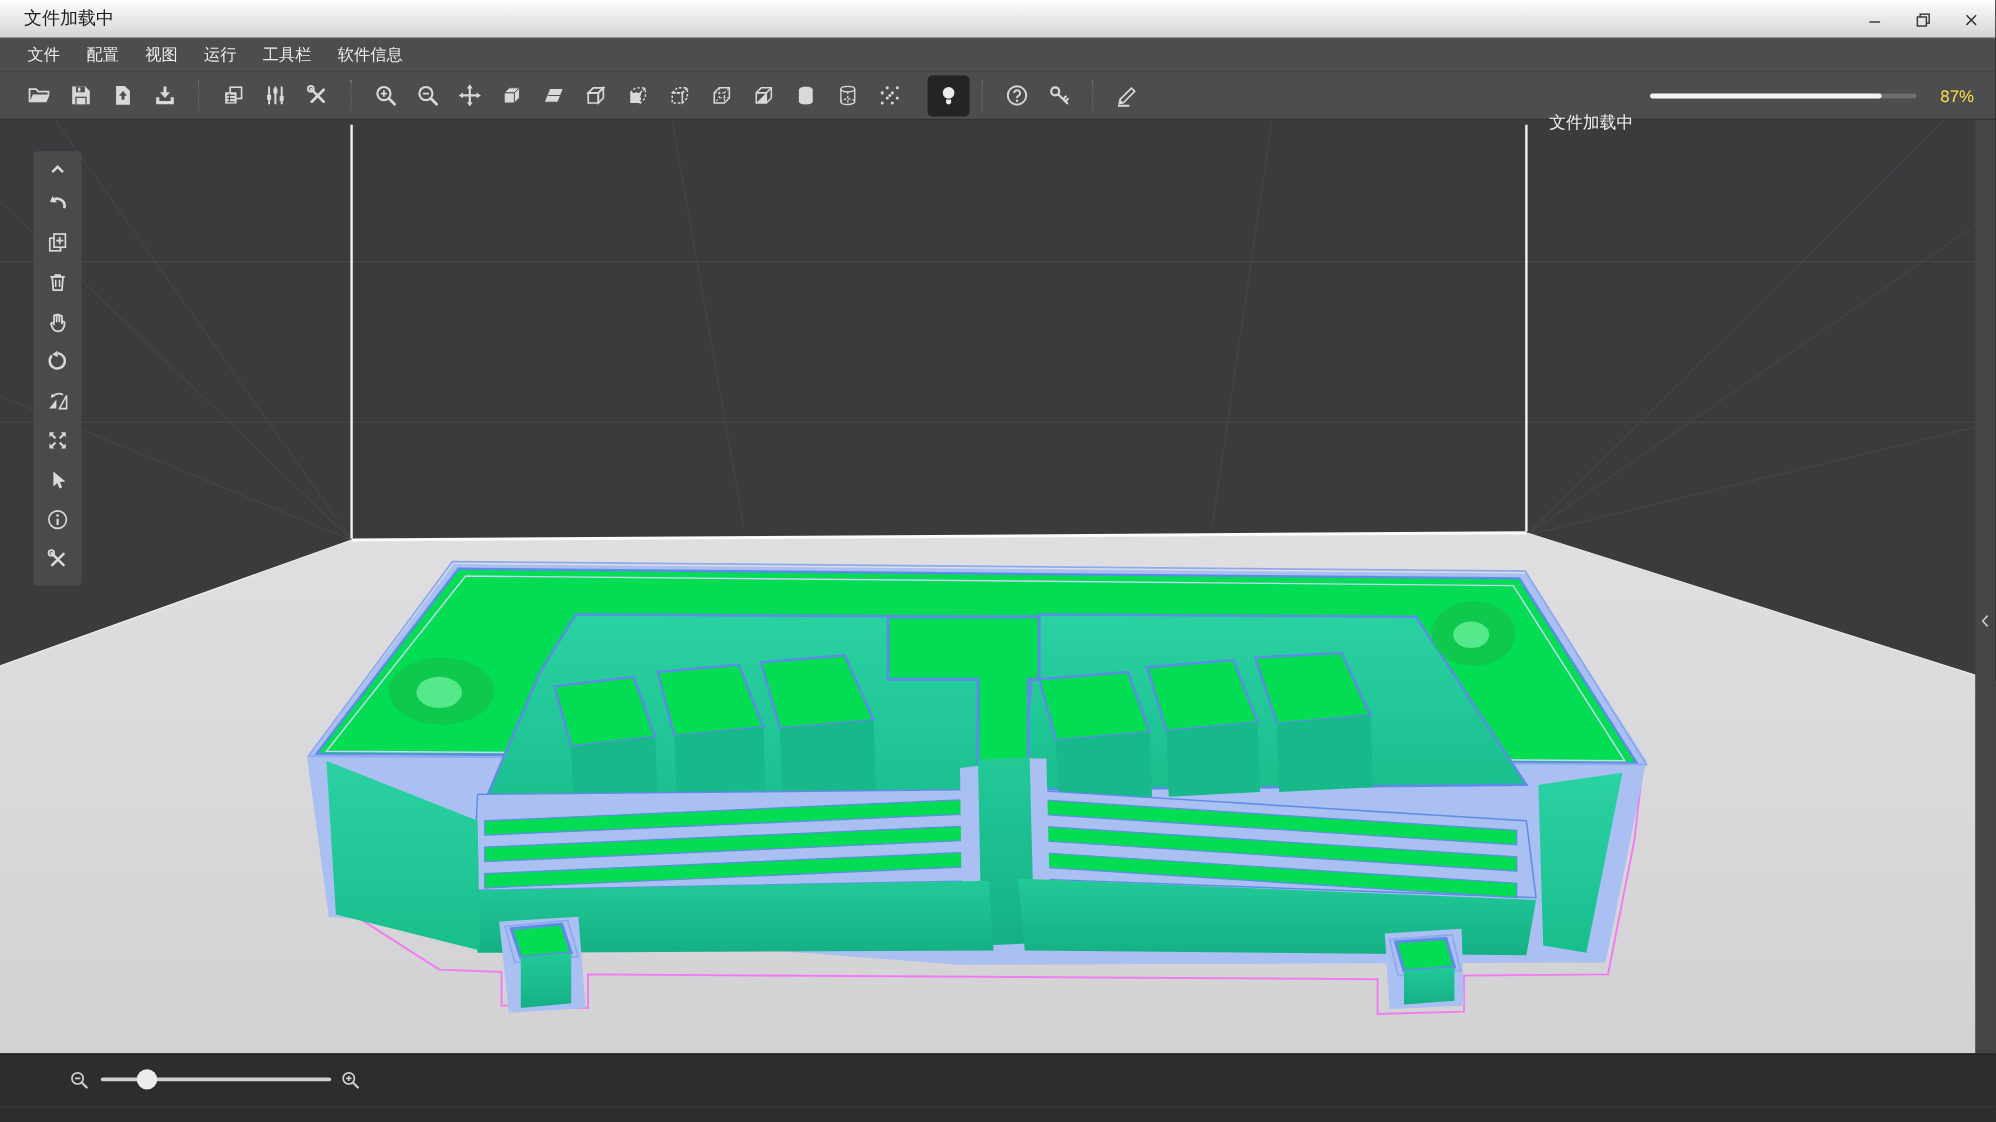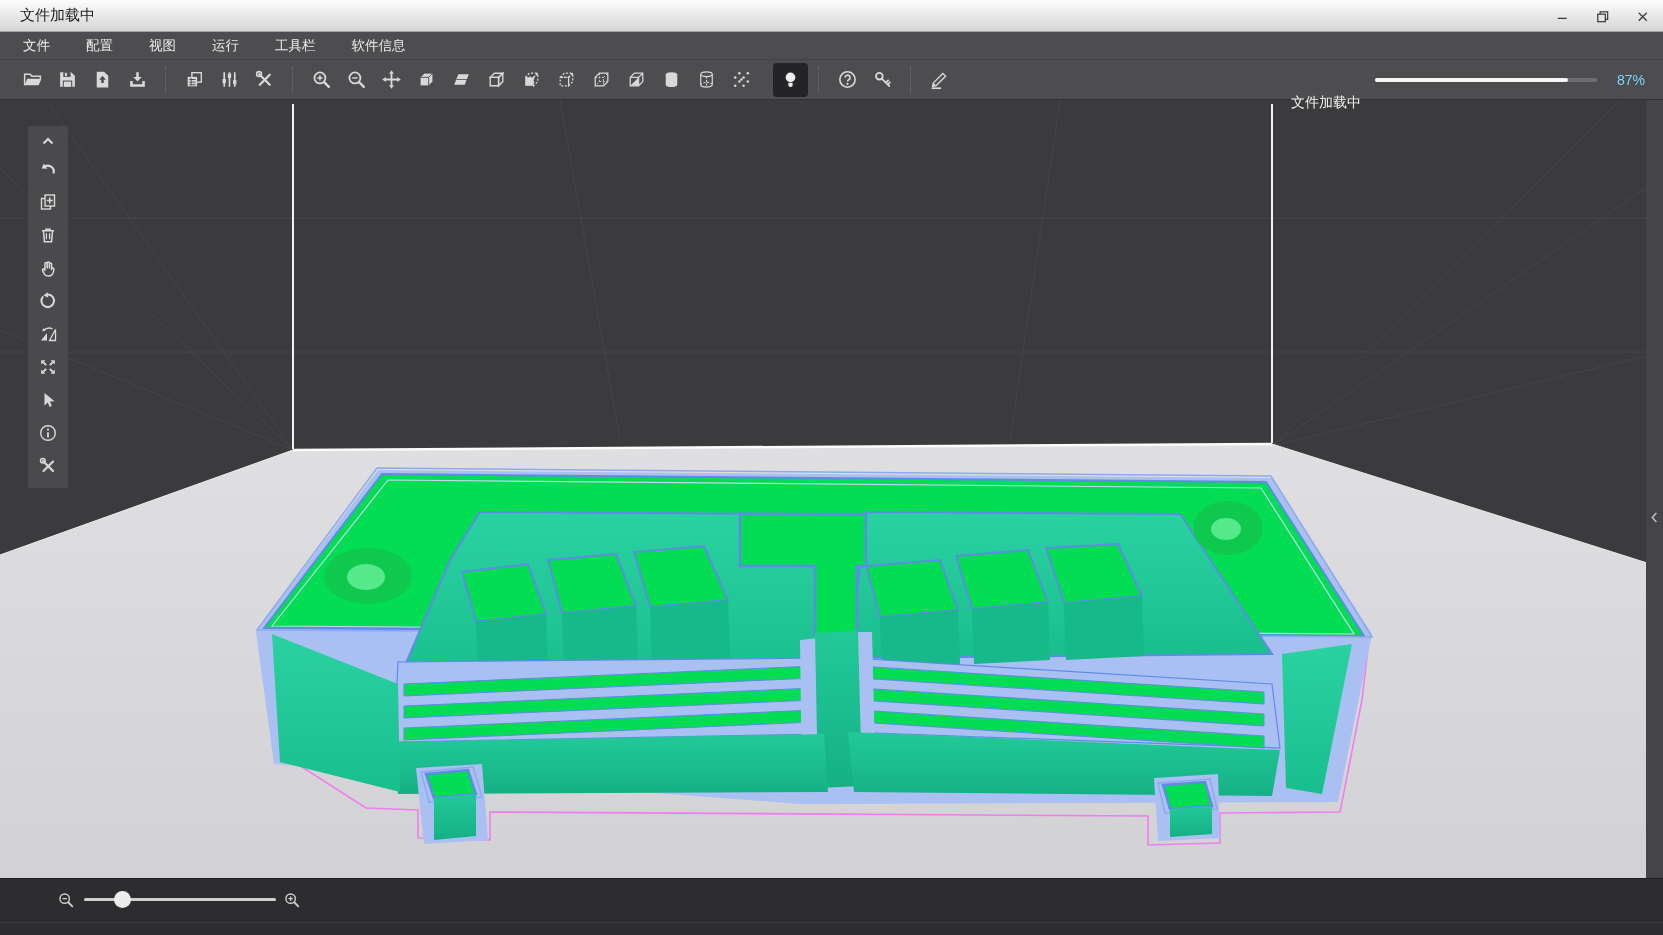--- a/index.html
+++ b/index.html
@@ -10,37 +10,37 @@
   .titlebar{position:absolute;left:0;top:0;width:100%;height:32px;
     background:linear-gradient(#FDFDFD,#D5D5D5);border-bottom:1px solid #A6A6A6;
     display:flex;align-items:center;box-sizing:border-box;}
   .title-text{margin-left:20px;font-size:15px;color:#1B1B1B;}
   .win-controls{position:absolute;right:8px;top:0;height:32px;display:flex;align-items:center;gap:14px;}
   .win-btn{width:26px;height:24px;display:flex;align-items:center;justify-content:center;cursor:default;}
   .win-btn svg{width:15px;height:15px;}
 
   
   .menubar{position:absolute;left:0;top:32px;width:100%;height:28px;background:#4D4D4F;
-    display:flex;align-items:center;border-bottom:1px solid #434345;box-sizing:border-box;gap:14px;}
+    display:flex;align-items:center;border-bottom:1px solid #434345;box-sizing:border-box;}
   .menu-item{color:#EDEDED;font-size:13.5px;padding:0 11px;height:100%;display:flex;align-items:center;}
   .menu-item:first-child{margin-left:12px;}
 
   
   .toolbar{position:absolute;left:0;top:60px;width:100%;height:40px;background:#4D4D4F;
     display:flex;align-items:center;border-bottom:1px solid #323234;box-sizing:border-box;}
   .tbtn{width:35px;height:34px;display:flex;align-items:center;justify-content:center;
     background:transparent;border:none;padding:0;border-radius:4px;}
   .tbtn svg{width:21px;height:21px;}
   .tbtn.active{background:#242426;}
   .tsep{width:1px;height:26px;margin:0 10px;border-left:1px dotted #6E6E70;}
   .progress-group{position:absolute;right:18px;top:0;height:40px;display:flex;align-items:center;gap:14px;}
   .progress-label{color:#F2F2F2;font-size:14px;margin-top:46px;}
   .progress-track{width:222px;height:4px;background:#6E6E71;border-radius:2px;position:relative;}
   .progress-fill{position:absolute;left:0;top:0;height:4px;background:#F4F4F4;border-radius:2px;}
-  .progress-pct{color:#7dd3fc;font-size:14px;width:34px;text-align:right;}
+  .progress-pct{color:#fde047;font-size:14px;width:34px;text-align:right;}
 
   
   .viewport{position:absolute;left:0;top:100px;width:1663px;height:778px;}
   .viewport svg{display:block;}
 
   
   .left-panel{position:absolute;left:28px;top:126px;width:40px;background:#4A4A4D;
     border-radius:3px;display:flex;flex-direction:column;align-items:center;padding:4px 0 6px 0;}
   .lbtn{width:40px;height:33px;display:flex;align-items:center;justify-content:center;background:none;border:none;padding:0;}
   .lbtn svg{width:20px;height:20px;}

